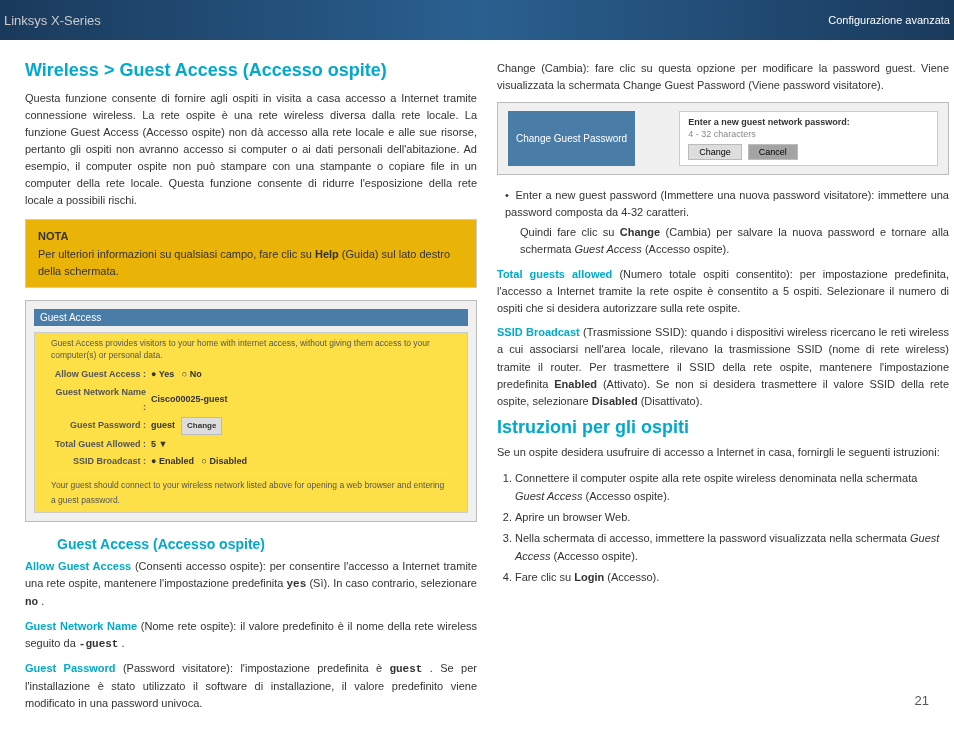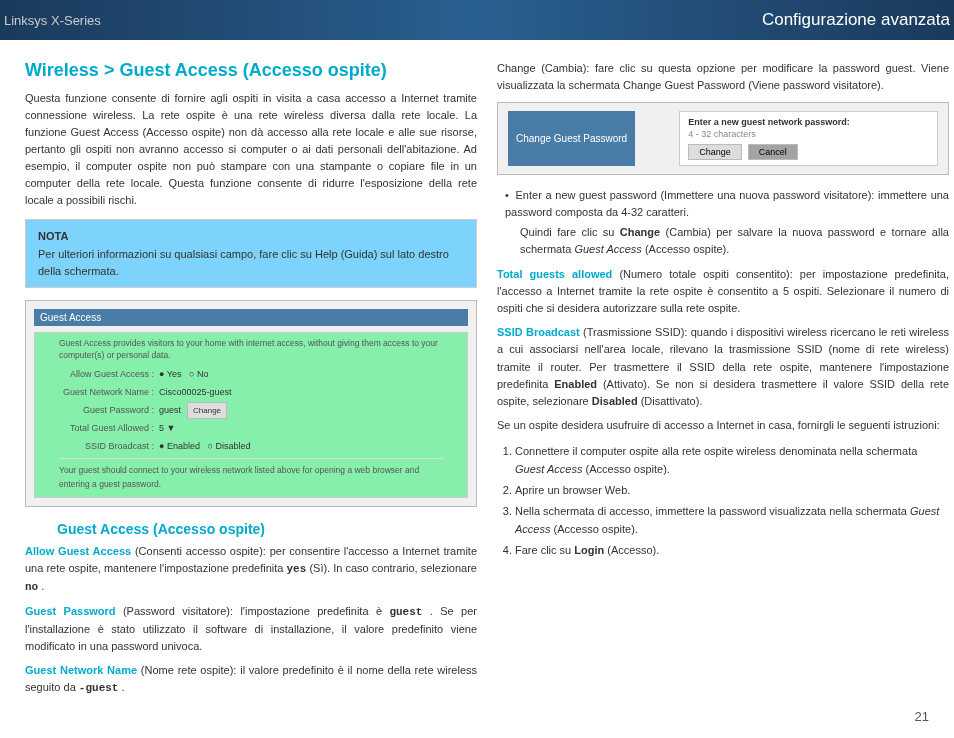--- a/index.html
+++ b/index.html
@@ -23,21 +23,21 @@
       justify-content: space-between;
       padding: 0 4px;
     }
     .header-left {
       color: #ccc;
       font-size: 13px;
       font-weight: normal;
     }
     .header-right {
       color: #fff;
-      font-size: 17px;
+      font-size: 11px;
       font-weight: normal;
     }
 
     
     .content {
       display: flex;
       width: 100%;
       height: calc(100% - 40px);
       padding: 20px 25px 20px 25px;
       gap: 20px;
@@ -69,60 +69,61 @@
       font-size: 11px;
       line-height: 1.55;
       color: #333;
       margin-bottom: 10px;
       text-align: justify;
     }
 
     
     .note-box {
       border: 1px solid #ccc;
-      background: #7dd3fc;
+      background: #eab308;
       padding: 8px 12px;
       margin-bottom: 12px;
       font-size: 11px;
       line-height: 1.5;
     }
     .note-box .note-title {
       font-weight: bold;
       font-size: 11px;
       margin-bottom: 2px;
     }
-    .note-box .bold { font-weight: normal; }
+    .note-box .bold { font-weight: bold; }
 
     
     .ui-screenshot {
       border: 1px solid #bbb;
       background: #f0f0f0;
       padding: 8px;
       margin-bottom: 14px;
       font-size: 9.5px;
     }
     .ui-screenshot .ui-title-bar {
       background: #4a7ca8;
       color: #fff;
       padding: 3px 6px;
       font-size: 10px;
       margin-bottom: 6px;
     }
     .ui-screenshot .ui-content {
-      background: #86efac;
+      background: #fde047;
       border: 1px solid #ccc;
-      padding: 5px 24px;
+      padding: 5px 16px;
       font-size: 9px;
       line-height: 1.7;
     }
     .ui-screenshot .ui-row {
       display: flex;
       align-items: center;
       margin-bottom: 2px;
       font-size: 9px;
+      font-weight: bold;
     }
     .ui-screenshot .ui-label {
       width: 100px;
       text-align: right;
       padding-right: 5px;
       color: #555;
       font-size: 9px;
     }
     .ui-screenshot .ui-value {
       font-size: 9px;
@@ -206,21 +207,21 @@
       font-size: 11px;
       line-height: 1.7;
     }
     .instructions-list li {
       margin-bottom: 2px;
     }
 
     
     .page-number {
       position: absolute;
-      bottom: 14px;
+      bottom: 30px;
       right: 25px;
       font-size: 13px;
       color: #555;
     }
   </style>
 </head>
 <body>
 
 <div class="header">
   <span class="header-left">Linksys X-Series</span>
@@ -276,31 +277,31 @@
     <div class="para-item">
       <span class="term">Allow Guest Access</span>
       <span> (Consenti accesso ospite): per consentire l'accesso a Internet tramite una rete ospite, mantenere l'impostazione predefinita </span>
       <span class="bold">yes</span>
       <span> (Sì). In caso contrario, selezionare </span>
       <span class="bold">no</span>
       <span>.</span>
     </div>
 
     <div class="para-item">
+      <span class="term">Guest Network Name</span>
+      <span> (Nome rete ospite): il valore predefinito è il nome della rete wireless seguito da </span>
+      <span class="bold">-guest</span>
+      <span>.</span>
+    </div>
+
+    <div class="para-item">
       <span class="term">Guest Password</span>
       <span> (Password visitatore): l'impostazione predefinita è </span>
       <span class="bold">guest</span>
       <span>. Se per l'installazione è stato utilizzato il software di installazione, il valore predefinito viene modificato in una password univoca.</span>
-    </div>
-
-    <div class="para-item">
-      <span class="term">Guest Network Name</span>
-      <span> (Nome rete ospite): il valore predefinito è il nome della rete wireless seguito da </span>
-      <span class="bold">-guest</span>
-      <span>.</span>
     </div>
 
   </div>
 
   <div class="right-col">
 
     <div class="right-body-text">
       <span class="term">Change</span>
       <span> (Cambia): fare clic su questa opzione per modificare la password guest. Viene visualizzata la schermata </span>
       <span class="italic">Change Guest Password</span>
@@ -338,20 +339,21 @@
 
     <div class="right-para">
       <span class="term">SSID Broadcast</span>
       <span> (Trasmissione SSID): quando i dispositivi wireless ricercano le reti wireless a cui associarsi nell'area locale, rilevano la trasmissione SSID (nome di rete wireless) tramite il router. Per trasmettere il SSID della rete ospite, mantenere l'impostazione predefinita </span>
       <span style="font-weight:bold;">Enabled</span>
       <span> (Attivato). Se non si desidera trasmettere il valore SSID della rete ospite, selezionare </span>
       <span style="font-weight:bold;">Disabled</span>
       <span> (Disattivato).</span>
     </div>
 
+    <div class="instructions-title">Istruzioni per gli ospiti</div>
 
     <div class="instructions-body">Se un ospite desidera usufruire di accesso a Internet in casa, fornirgli le seguenti istruzioni:</div>
 
     <ol class="instructions-list">
       <li>
         <span>Connettere il computer ospite alla rete ospite wireless denominata nella schermata </span>
         <span style="font-style:italic;">Guest Access</span>
         <span> (Accesso ospite).</span>
       </li>
       <li>

